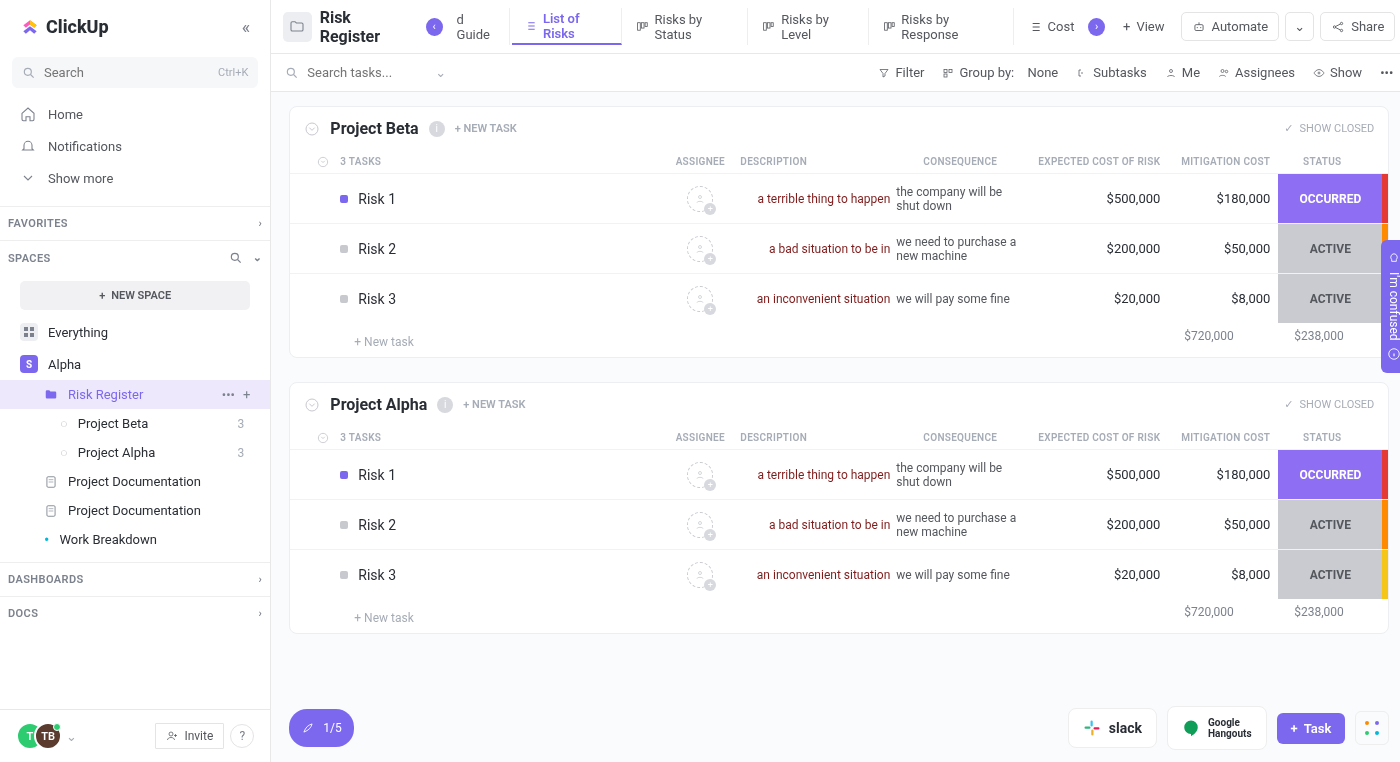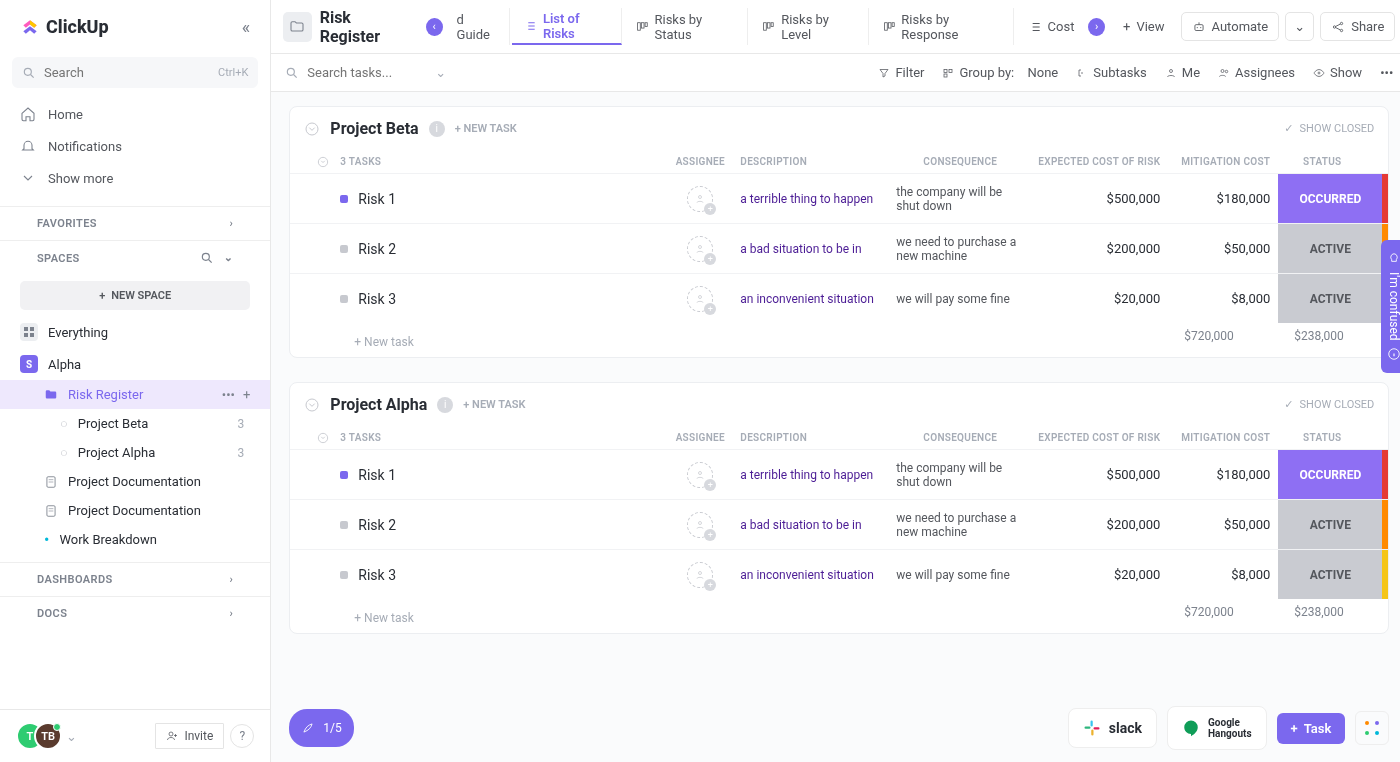--- a/index.html
+++ b/index.html
@@ -8,21 +8,21 @@
 .sb-top{display:flex;align-items:center;justify-content:space-between;padding:16px 20px}
 .logo{display:flex;align-items:center;gap:6px;font-weight:800;font-size:18px}
 .logo-icon{width:20px;height:20px}
 .collapse{color:#7c828d;font-size:18px;cursor:pointer}
 .search-box{margin:4px 12px;background:#f6f7f9;border-radius:6px;display:flex;align-items:center;padding:8px 10px;gap:8px;color:#7c828d}
 .search-box input{flex:1;border:none;background:transparent;outline:none;font-size:13px}
 .kbd{font-size:11px;color:#a6acb6}
 .nav{padding:6px 0}
 .nav-item{display:flex;align-items:center;gap:12px;padding:8px 20px;cursor:pointer;color:#54575d}
 .nav-item svg{width:16px;height:16px;color:#7c828d}
-.section-hdr{display:flex;align-items:center;justify-content:space-between;padding:10px 37px;font-size:11px;font-weight:600;color:#7c828d;letter-spacing:.4px;cursor:pointer}
+.section-hdr{display:flex;align-items:center;justify-content:space-between;padding:10px 8px;font-size:11px;font-weight:600;color:#7c828d;letter-spacing:.4px;cursor:pointer}
 .section-hdr .rhs{display:flex;gap:10px;color:#7c828d}
 .new-space{margin:6px 20px;background:#f1f1f3;border-radius:5px;text-align:center;padding:8px;font-size:11px;font-weight:600;color:#54575d;cursor:pointer;display:flex;align-items:center;justify-content:center;gap:6px}
 .tree-item{display:flex;align-items:center;gap:10px;padding:7px 20px;cursor:pointer;font-size:13px;color:#292d34}
 .tree-item.indent1{padding-left:44px}
 .tree-item.indent2{padding-left:60px}
 .tree-item.sel{background:#eee8fd;color:#7b68ee}
 .tree-item .cnt{margin-left:auto;color:#a6acb6;font-size:12px;padding-right:6px}
 .sq{width:18px;height:18px;border-radius:4px;display:flex;align-items:center;justify-content:center;color:#fff;font-size:10px;font-weight:700}
 .dots{margin-left:auto;display:flex;gap:8px;color:#7c828d}
 .sb-bottom{margin-top:auto;border-top:1px solid #e8e8e8;padding:12px 16px;display:flex;align-items:center;gap:6px}
@@ -62,21 +62,21 @@
 .c-cons{flex:0 0 140px;text-align:center}
 .c-cost{flex:0 0 130px;text-align:right}
 .c-mit{flex:0 0 110px;text-align:right}
 .c-stat{flex:0 0 104px;text-align:center}
 .row{display:flex;align-items:center;padding:0 0 0 50px;border-top:1px solid #f1f2f4;height:50px;position:relative}
 .r-name{flex:0 0 320px;display:flex;align-items:center;gap:10px;font-size:14px}
 .pri{width:8px;height:8px;border-radius:2px}
 .r-assign{flex:0 0 80px;display:flex;justify-content:center}
 .assign-ph{width:26px;height:26px;border:1px dashed #c7c9cf;border-radius:50%;position:relative;display:flex;align-items:center;justify-content:center;color:#c7c9cf}
 .assign-ph::after{content:"+";position:absolute;bottom:-4px;right:-4px;width:12px;height:12px;background:#d7d9de;border-radius:50%;color:#fff;font-size:9px;display:flex;align-items:center;justify-content:center}
-.r-desc{flex:0 0 150px;font-size:12px;color:#4c1d95;text-align:left}
+.r-desc{flex:0 0 150px;font-size:12px;color:#7f1d1d;text-align:right}
 .r-cons{flex:0 0 140px;font-size:12px;color:#54575d;padding:0 6px}
 .r-cost{flex:0 0 130px;text-align:right;font-size:13px}
 .r-mit{flex:0 0 110px;text-align:right;font-size:13px}
 .r-stat{flex:0 0 104px;height:100%;display:flex;align-items:center;justify-content:center;font-weight:700;font-size:12px;color:#fff;margin-left:auto}
 .r-stripe{width:6px;height:100%}
 .totals{display:flex;padding:6px 0 8px 50px;font-size:12px;color:#7c828d}
 .totals .sp1{flex:0 0 690px}
 .totals .t-cost{flex:0 0 130px;text-align:right}
 .totals .t-mit{flex:0 0 110px;text-align:right}
 .addrow{padding:6px 0 0 14px;font-size:12px;color:#a6acb6;cursor:pointer}

